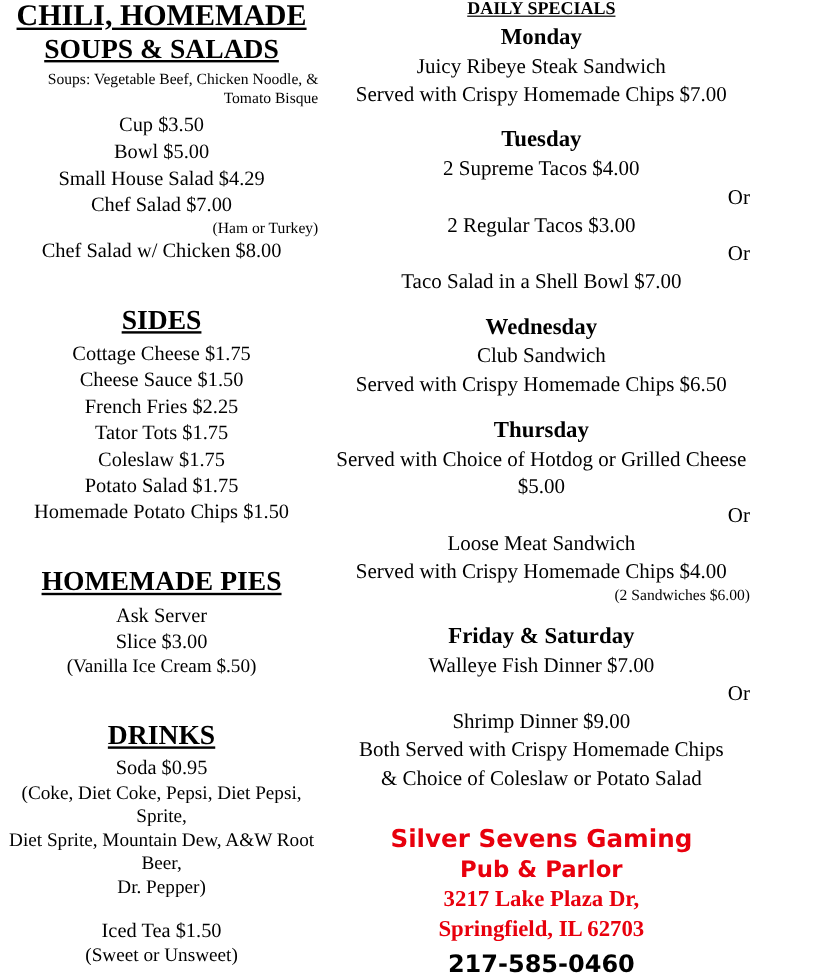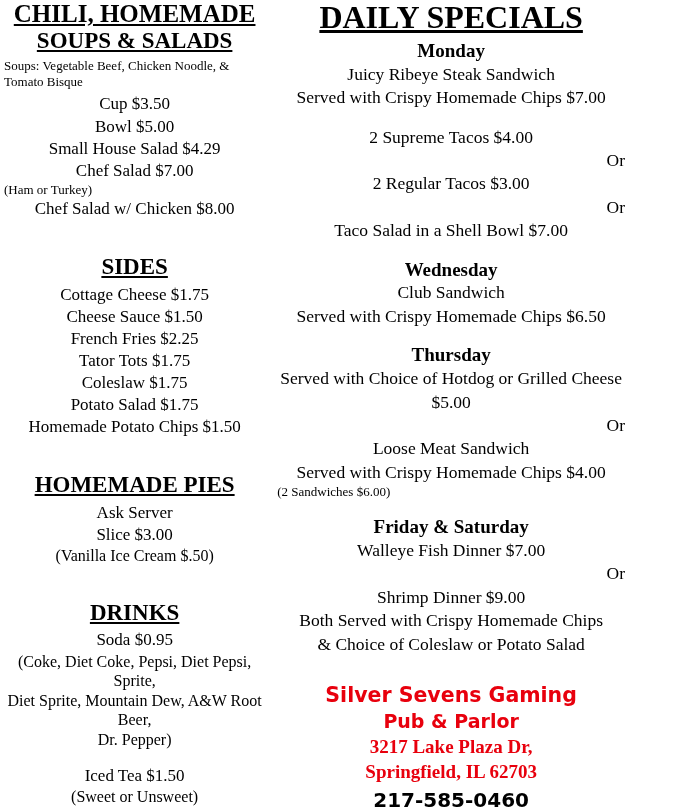--- a/index.html
+++ b/index.html
@@ -39,41 +39,41 @@
     text-align: center;
     line-height: 1.12;
   }
   .h-big {
     font-size: 25px;
   }
   .h-mid {
     font-size: 23px;
   }
   .h-right {
-    font-size: 32px;
+    font-size: 15px;
   }
   .day-head {
     font-weight: bold;
     font-size: 19px;
     text-align: center;
     line-height: 1.2;
   }
   .line {
     font-size: 17px;
     text-align: center;
     line-height: 1.30;
   }
   .line-r {
     font-size: 17.5px;
     text-align: center;
     line-height: 1.34;
   }
   .small {
     font-size: 13px;
-    text-align: left;
+    text-align: right;
     line-height: 1.22;
   }
   .tiny {
     font-size: 16px;
     text-align: center;
     line-height: 1.22;
   }
   .or {
     font-size: 17.5px;
     text-align: right;
@@ -177,20 +177,21 @@
 
     <div class="section">
       <div class="day-head">Monday</div>
       <div class="line-r">Juicy Ribeye Steak Sandwich</div>
       <div class="line-r">Served with Crispy Homemade Chips $7.00</div>
     </div>
 
     <div class="gap-m"></div>
 
     <div class="section">
+      <div class="day-head">Tuesday</div>
       <div class="line-r">2 Supreme Tacos $4.00</div>
       <div class="or">Or</div>
       <div class="line-r">2 Regular Tacos $3.00</div>
       <div class="or">Or</div>
       <div class="line-r">Taco Salad in a Shell Bowl $7.00</div>
     </div>
 
     <div class="gap-m"></div>
 
     <div class="section">

